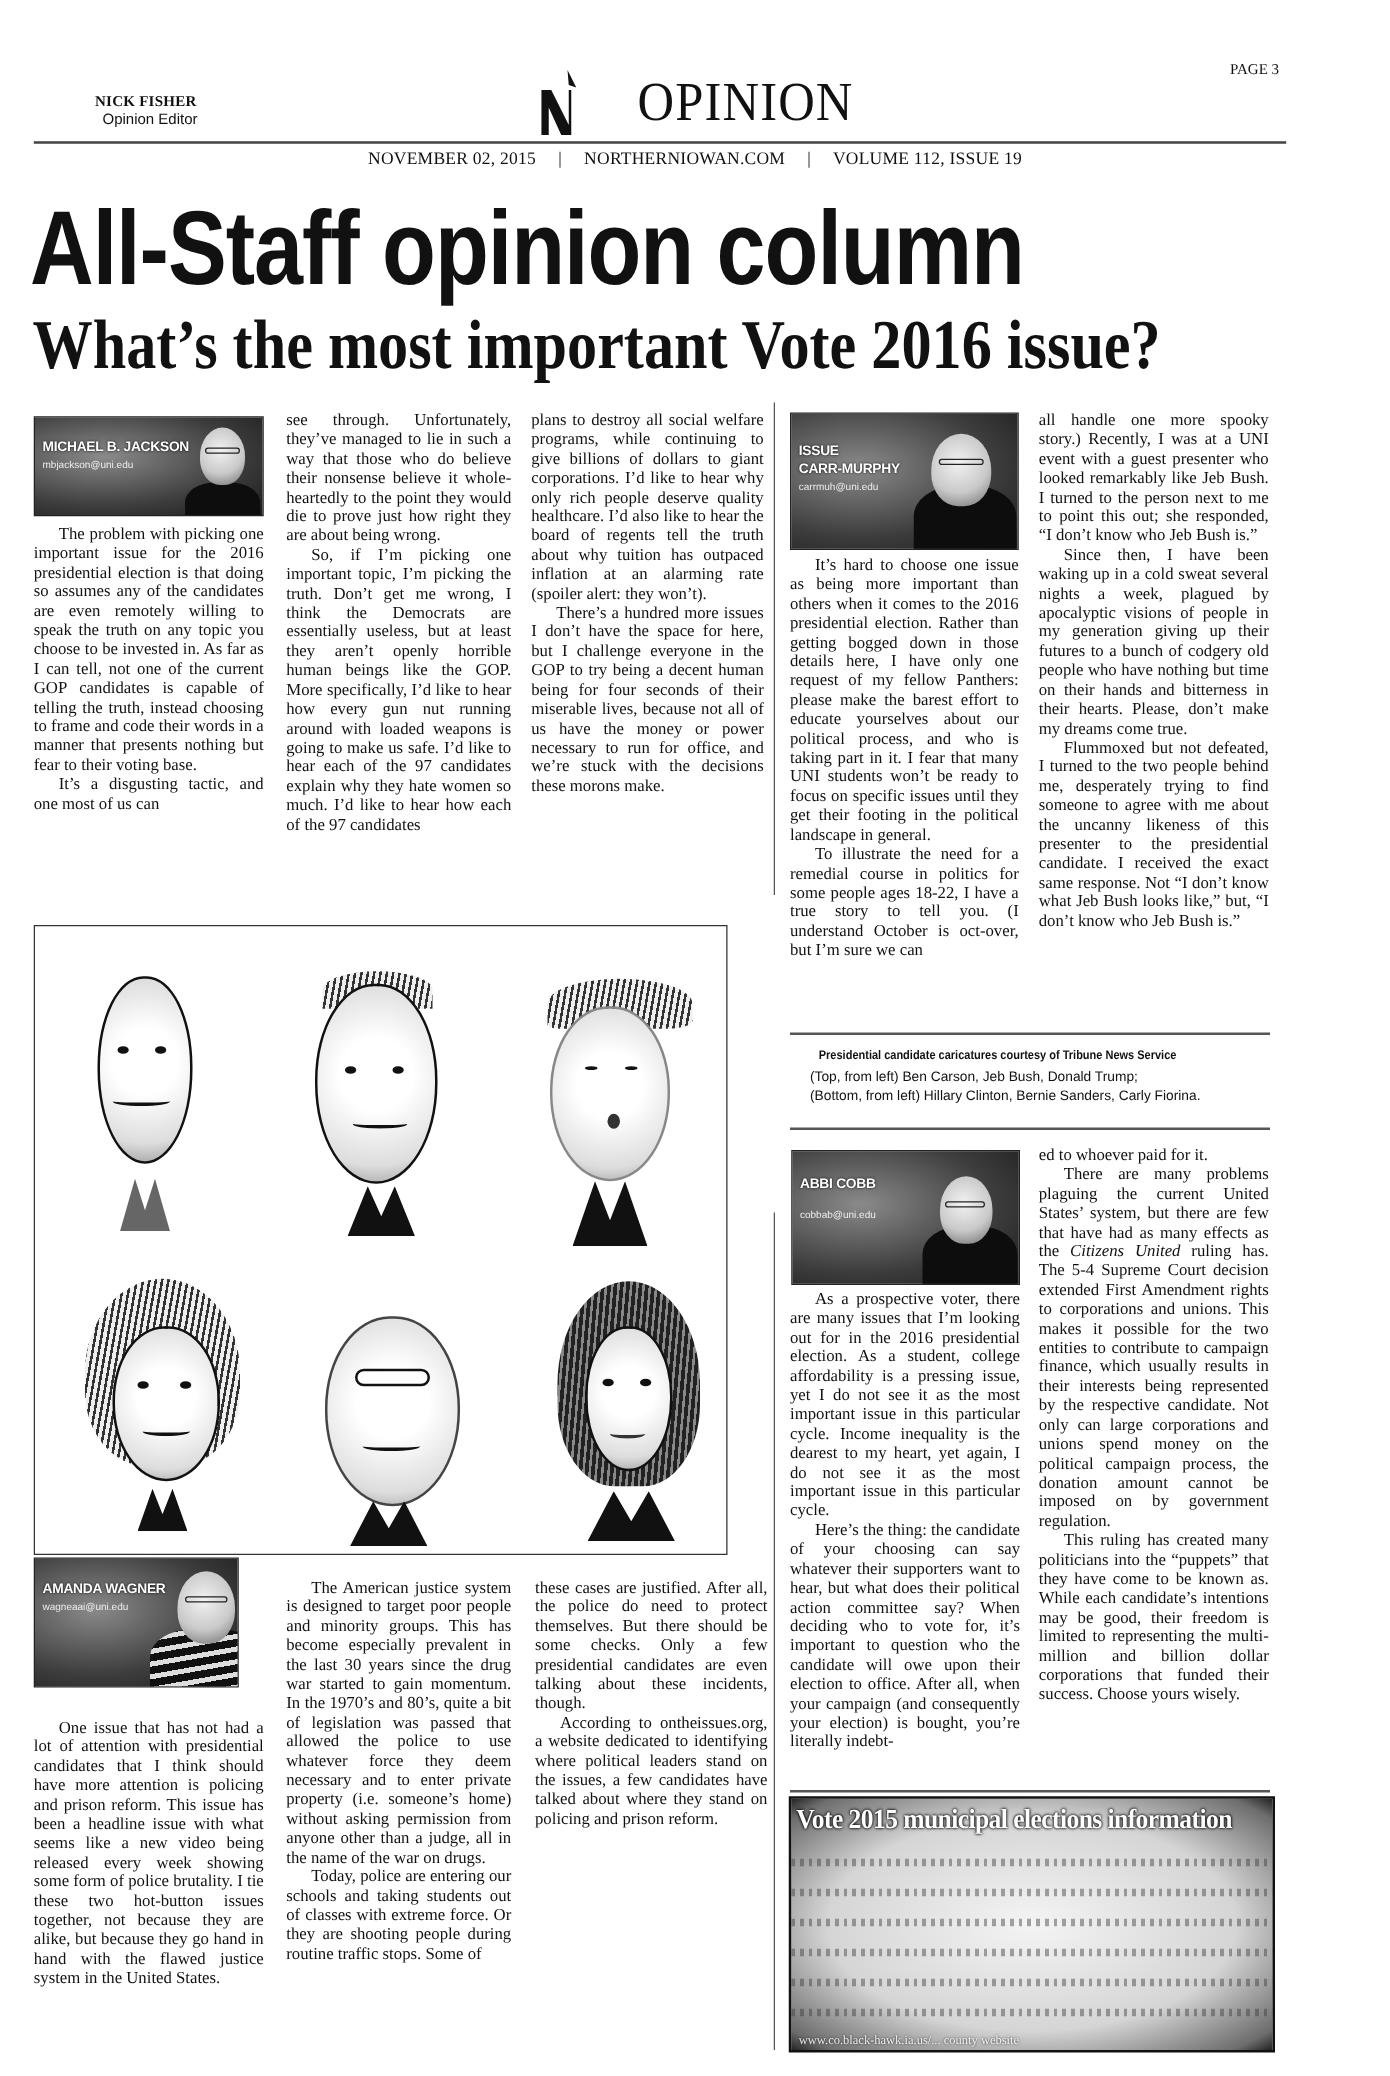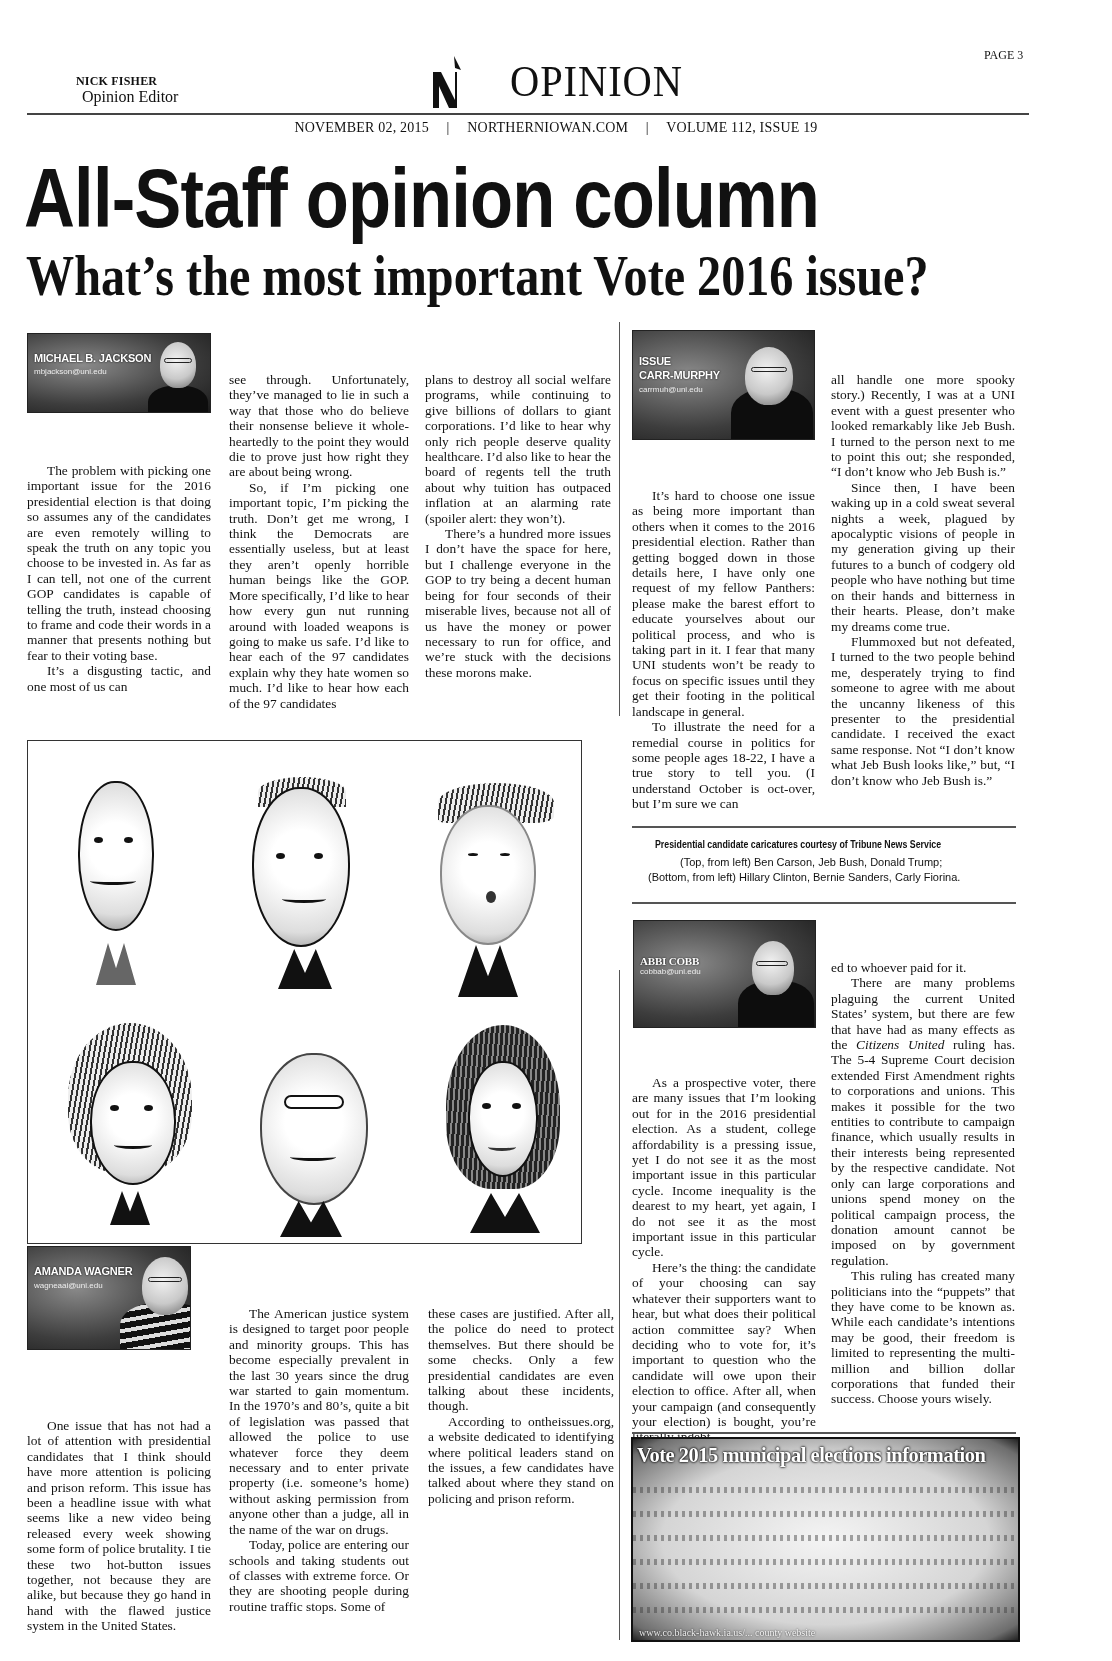--- a/index.html
+++ b/index.html
@@ -3,34 +3,34 @@
 <meta charset="utf-8">
 <style>
   * { box-sizing: border-box; margin: 0; padding: 0; }
   html, body { width: 1112px; height: 1661px; background: #ffffff; overflow: hidden; }
   body { position: relative; font-family: "Liberation Serif", "DejaVu Serif", serif; color: #111; }
 
   .abs { position: absolute; }
 
   
   .editor-name { left: 76px; top: 74px; font-size: 12px; font-weight: bold; font-family: "Liberation Serif", serif; letter-spacing: 0.2px; }
-  .editor-title { left: 82px; top: 88px; font-size: 16px; font-family: Liberation Serif, serif; }
+  .editor-title { left: 82px; top: 88px; font-size: 12px; font-family: Liberation Sans, sans-serif; }
   .page-num { left: 984px; top: 48px; font-size: 12px; font-family: "Liberation Serif", serif; }
   .logo-n { left: 433px; top: 56px; width: 28px; height: 52px; }
   .section-title { left: 510px; top: 58px; font-size: 44px; line-height: 48px; font-family: "Liberation Serif", serif; letter-spacing: 1px; transform: scaleX(0.92); transform-origin: left top; }
   .masthead-rule { left: 27px; top: 113px; width: 1002px; height: 2px; background: #444; }
   .dateline { left: 0; top: 120px; width: 1112px; text-align: center; font-size: 14px; font-family: "Liberation Serif", serif; letter-spacing: 0.2px; }
   .dateline .sep { display: inline-block; margin: 0 14px; }
 
   
   .headline { left: 24px; top: 156px; font-family: "Liberation Sans", sans-serif; font-weight: bold; font-size: 84px; line-height: 84px; letter-spacing: -1px; transform: scaleX(0.84); transform-origin: left top; white-space: nowrap; }
   .subhead { left: 26px; top: 246px; font-family: "Liberation Serif", serif; font-size: 56px; line-height: 60px; transform: scaleX(0.86); transform-origin: left top; white-space: nowrap; }
 
   
-  .col { font-size: 13.4px; line-height: 15.4px; text-align: justify; hyphens: auto; font-family: "Liberation Serif", "DejaVu Serif", serif; margin-top: 44px; }
+  .col { font-size: 13.4px; line-height: 15.4px; text-align: justify; hyphens: auto; font-family: "Liberation Serif", "DejaVu Serif", serif; }
   .col p { text-indent: 20px; }
   .col p.noindent { text-indent: 0; }
   .col em { font-style: italic; }
 
   
   .portrait { background: radial-gradient(ellipse at 30% 40%, #8a8a8a 0%, #3d3d3d 60%, #1a1a1a 100%); overflow: hidden; border: 1px solid #222; }
   .portrait .pname { position: absolute; left: 6px; color: #fff; font-family: "Liberation Sans", sans-serif; font-weight: bold; font-size: 11px; text-shadow: 0 0 2px #000; letter-spacing: -0.2px; line-height: 13px; }
   .portrait .pemail { position: absolute; left: 6px; color: #eee; font-family: "Liberation Sans", sans-serif; font-size: 8px; }
   .portrait .head { position: absolute; border-radius: 50% 50% 45% 45%; background: radial-gradient(circle at 45% 40%, #f2f2f2 0%, #c9c9c9 55%, #6a6a6a 100%); }
   .portrait .body { position: absolute; background: #0d0d0d; border-radius: 40% 40% 0 0; }
@@ -175,31 +175,31 @@
     <div class="f-hair" style="left:0; top:0; width:114px; height:164px; border-radius:50% 50% 40% 40%; background:repeating-linear-gradient(95deg,#222 0 3px,#888 3px 5px);"></div>
     <div class="f-head" style="left:22px; top:36px; width:70px; height:116px;"></div>
     <div class="f-eye" style="left:36px; top:78px;"></div>
     <div class="f-eye" style="left:66px; top:78px;"></div>
     <div class="f-mouth" style="left:42px; top:118px; width:28px; border-bottom-color:#333;"></div>
     <div class="f-suit" style="left:24px; top:168px; width:70px; height:40px;"></div>
   </div>
 </div>
 
 <div class="abs credit">Presidential candidate caricatures courtesy of Tribune News Service</div>
-<div class="abs cap" style="left:648px; top:856px;margin-left:32px;">(Top, from left) Ben Carson, Jeb Bush, Donald Trump;</div>
+<div class="abs cap" style="left:648px; top:856px;">(Top, from left) Ben Carson, Jeb Bush, Donald Trump;</div>
 <div class="abs cap" style="left:648px; top:871px;">(Bottom, from left) Hillary Clinton, Bernie Sanders, Carly Fiorina.</div>
 
 <div class="abs hrule" style="left:632px; top:902px; width:384px;"></div>
 <div class="abs vrule" style="left:619px; top:970px; height:670px;"></div>
 
 <div class="abs portrait" style="left:633px; top:920px; width:183px; height:108px;">
   <div class="body" style="left:104px; top:60px; width:76px; height:56px;"></div>
   <div class="head" style="left:118px; top:20px; width:42px; height:54px;"></div>
   <div class="glasses" style="left:122px; top:40px; width:32px;"></div>
-  <div class="pname" style="top:34px;font-family:Liberation Serif, serif;">ABBI COBB</div>
+  <div class="pname" style="top:20px;">ABBI COBB</div>
   <div class="pemail" style="top:46px;">cobbab@uni.edu</div>
 </div>
 <div class="abs col" style="left:632px; top:1031px; width:184px;">
   <p>As a prospective voter, there are many issues that I’m looking out for in the 2016 presidential election. As a student, college affordability is a pressing issue, yet I do not see it as the most important issue in this particular cycle. Income inequality is the dearest to my heart, yet again, I do not see it as the most important issue in this particular cycle.</p>
   <p>Here’s the thing: the candidate of your choosing can say whatever their supporters want to hear, but what does their political action committee say? When deciding who to vote for, it’s important to question who the candidate will owe upon their election to office. After all, when your campaign (and consequently your election) is bought, you’re literally indebt-</p>
 </div>
 <div class="abs col" style="left:831px; top:916px; width:184px;">
   <p class="noindent">ed to whoever paid for it.</p>
   <p><span>There are many problems plaguing the current United States’ system, but there are few that have had as many effects as the </span><em>Citizens United</em><span> ruling has. The 5-4 Supreme Court decision extended First Amendment rights to corporations and unions. This makes it possible for the two entities to contribute to campaign finance, which usually results in their interests being represented by the respective candidate. Not only can large corporations and unions spend money on the political campaign process, the donation amount cannot be imposed on by government regulation.</span></p>
   <p>This ruling has created many politicians into the “puppets” that they have come to be known as. While each candidate’s intentions may be good, their freedom is limited to representing the multi-million and billion dollar corporations that funded their success. Choose yours wisely.</p>

